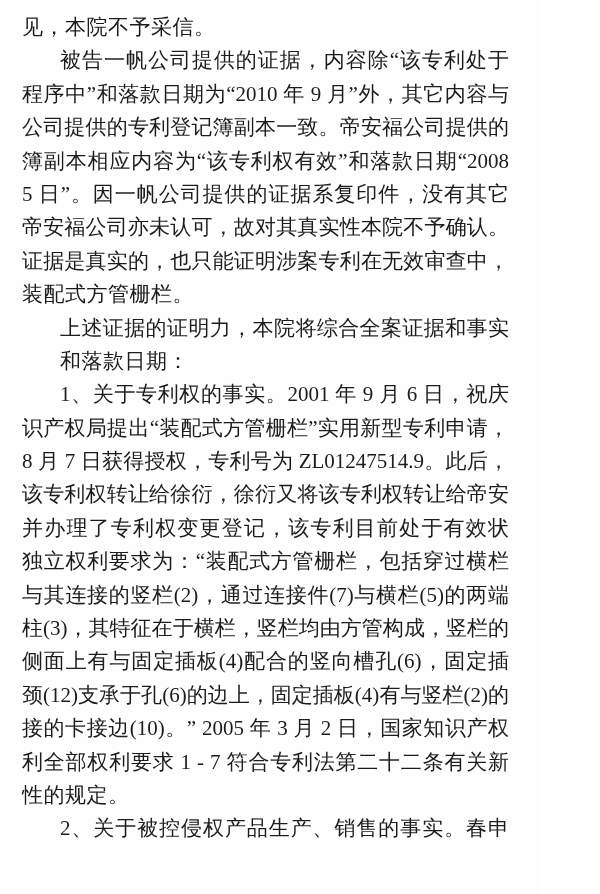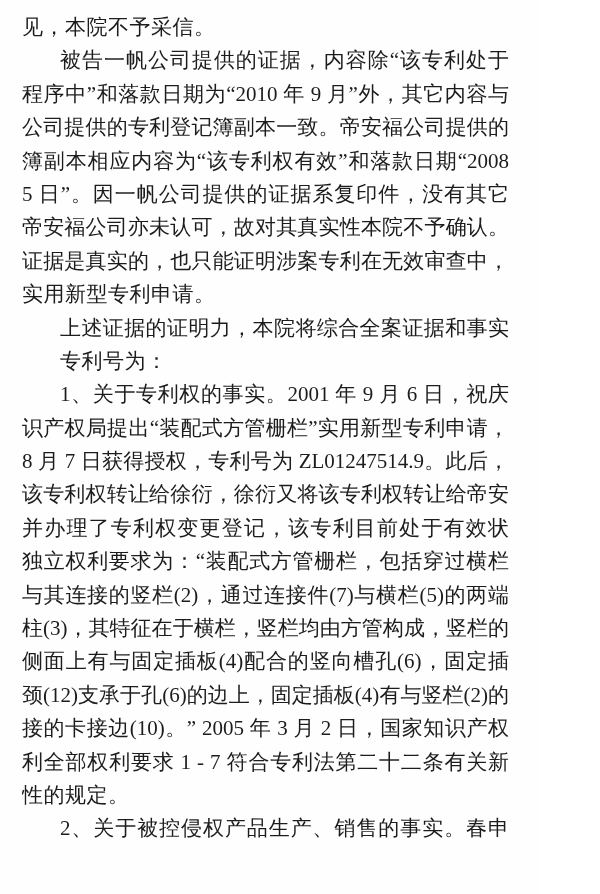--- a/index.html
+++ b/index.html
@@ -41,23 +41,23 @@
 
 <div class="page">
   <div class="ln">见，本院不予采信。</div>
   <div class="ln ind jst">被告一帆公司提供的证据，内容除“该专利处于无效审查</div>
   <div class="ln jst">程序中”和落款日期为“2010 年 9 月”外，其它内容与帝安福</div>
   <div class="ln jst">公司提供的专利登记簿副本一致。帝安福公司提供的专利登记</div>
   <div class="ln jst">簿副本相应内容为“该专利权有效”和落款日期“2008 年 11 月</div>
   <div class="ln jst">5 日”。因一帆公司提供的证据系复印件，没有其它证据印证，</div>
   <div class="ln jst">帝安福公司亦未认可，故对其真实性本院不予确认。且即使该</div>
   <div class="ln jst">证据是真实的，也只能证明涉案专利在无效审查中，不能得出</div>
-  <div class="ln">实用新型专利申请。</div>
+  <div class="ln">装配式方管栅栏。</div>
   <div class="ln ind jst">上述证据的证明力，本院将综合全案证据和事实予以确定。</div>
-  <div class="ln ind">专利号为：</div>
+  <div class="ln ind">和落款日期：</div>
   <div class="ln ind jst">1、关于专利权的事实。2001 年 9 月 6 日，祝庆林向国家知</div>
   <div class="ln jst">识产权局提出“装配式方管栅栏”实用新型专利申请，1997 年</div>
   <div class="ln jst">8 月 7 日获得授权，专利号为 ZL01247514.9。此后，祝庆林将</div>
   <div class="ln jst">该专利权转让给徐衍，徐衍又将该专利权转让给帝安福公司，</div>
   <div class="ln jst">并办理了专利权变更登记，该专利目前处于有效状态。该专利</div>
   <div class="ln jst">独立权利要求为：“装配式方管栅栏，包括穿过横栏(1)的孔(5)</div>
   <div class="ln jst">与其连接的竖栏(2)，通过连接件(7)与横栏(5)的两端连接的桩</div>
   <div class="ln jst">柱(3)，其特征在于横栏，竖栏均由方管构成，竖栏的至少一个</div>
   <div class="ln jst">侧面上有与固定插板(4)配合的竖向槽孔(6)，固定插板(4)的槽</div>
   <div class="ln jst">颈(12)支承于孔(6)的边上，固定插板(4)有与竖栏(2)的侧面连</div>

